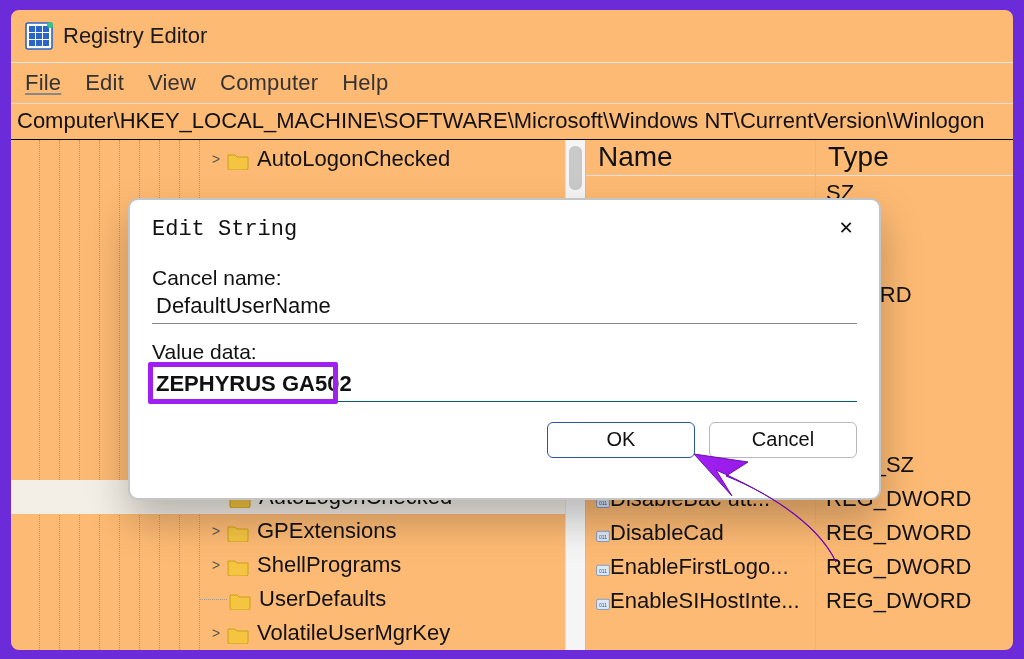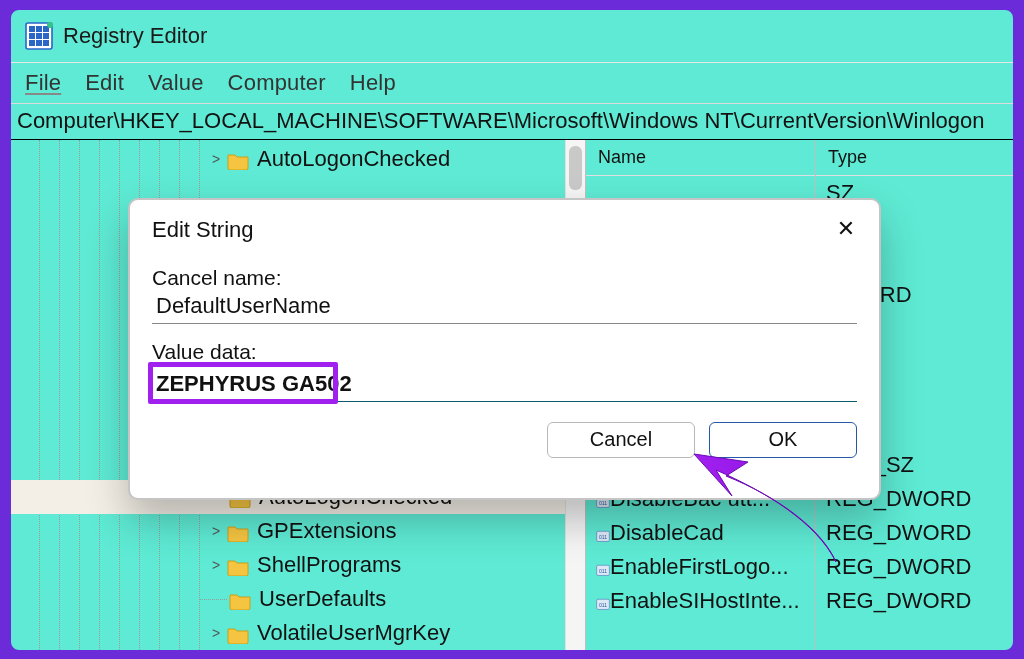--- a/index.html
+++ b/index.html
@@ -1,20 +1,20 @@
 <!DOCTYPE html>
 <html><head>
 <meta charset="utf-8">
 <style>
   * { box-sizing: border-box; margin: 0; padding: 0; }
   html, body { width: 1024px; height: 659px; overflow: hidden; font-family: "Segoe UI", Arial, sans-serif; }
   body { background: #6b2bd9; display: flex; align-items: center; justify-content: center; }
   .frame {
     width: 1010px; height: 648px;
-    border: 4px solid #6b2bd9; border-radius: 12px; background: #5eead4;
+    border: 4px solid #6b2bd9; border-radius: 12px; background: #fdba74;
     display: flex; flex-direction: column; position: relative; overflow: hidden;
   }
   
   .titlebar { display: flex; align-items: center; height: 52px; padding: 0 8px; }
   .appicon { width: 28px; height: 28px; margin: 0 10px 0 6px; display: flex; align-items: center; justify-content: center; }
   .title { font-size: 22px; color: #1a1a1a; }
   
   .menubar { display: flex; align-items: center; height: 42px; padding: 0 6px; border-top: 1px solid #e8e8e8; border-bottom: 1px solid #dcdcdc;}
   .menuitem { font-size: 22px; color: #333; padding: 4px 16px 4px 8px; letter-spacing: .2px; }
   .menuitem.first { text-decoration: underline; text-decoration-color: #888; text-underline-offset: 3px; }
@@ -37,31 +37,31 @@
   .expander { width: 14px; text-align: center; color: #555; margin-right: 4px; font-size: 14px; }
   .folder-icon { width: 22px; height: 18px; margin-right: 8px; }
   .row-label { white-space: nowrap; }
   .row.sel { background: #f3efe6; }
   .scrollbar-v { position: absolute; right: 0; top: 0; bottom: 0; width: 20px; background: #f5f5f5; border-left: 1px solid #e1e1e1; }
   .scrollbar-v .thumb { position: absolute; left: 3px; right: 3px; top: 6px; height: 44px; border-radius: 6px; background: #c9c9c9; }
   
   .col { display: flex; flex-direction: column; }
   .col.name { width: 230px; border-right: 1px solid #bfbfbf; }
   .col.type { flex: 1; }
-  .colhead { height: 36px; display: flex; align-items: center; padding: 0 12px; border-bottom: 1px solid #e0e0e0; font-size: 18px; color: #111; }
+  .colhead { height: 36px; display: flex; align-items: center; padding: 0 12px; border-bottom: 1px solid #e0e0e0; font-size: 28px; color: #111; }
   .cell { height: 34px; display: flex; align-items: center; padding: 0 10px; font-size: 22px; color: #111; white-space: nowrap; overflow: hidden; }
   .cell .regicon { width: 14px; height: 20px; margin-right: 0; flex: 0 0 auto; text-align: right; }
   
   .dialog {
     position: absolute; left: 117px; top: 188px; width: 753px; height: 302px;
     background: #fff; border: 2px solid #c5c5c5; border-radius: 10px;
     box-shadow: 0 20px 40px rgba(0,0,0,.25);
     display: flex; flex-direction: column; padding: 10px 22px 14px 22px;
   }
-  .dlg-title { display: flex; align-items: center; justify-content: space-between; height: 40px; }
+  .dlg-title { display: flex; align-items: center; justify-content: space-between; height: 40px; font-family: Liberation Mono, monospace; }
   .dlg-title-text { font-size: 22px; color: #111; }
   .dlg-close { width: 22px; height: 22px; font-size: 22px; line-height: 20px; color: #111; text-align: center; }
   .dlg-label { font-size: 21px; color: #111; margin-top: 16px; }
   .dlg-field { height: 34px; border: 0; border-bottom: 1px solid #888; font-size: 22px; color: #111; padding: 0 4px; width: 100%; background: transparent; }
   .dlg-field.data { border-bottom: 1px solid #0a5a6a; font-weight: bold; }
   .value-data-wrap { position: relative; margin-top: 4px; }
   .highlight-box { position: absolute; left: -4px; top: -6px; width: 190px; height: 42px; border: 5px solid #a020f0; border-radius: 2px; pointer-events: none; }
   .dlg-buttons { display: flex; justify-content: flex-end; gap: 14px; margin-top: 20px; }
   .btn { width: 148px; height: 36px; border-radius: 6px; border: 1px solid #b8b8b8; background: #fff; font-size: 20px; color: #111; display: flex; align-items: center; justify-content: center; }
   .btn.primary { border: 1.6px solid #2458a6; }
@@ -90,21 +90,21 @@
         </g>
         <circle cx="25" cy="3" r="3" fill="#36c28b"></circle>
       </svg>
     </span>
     <div class="title">Registry Editor</div>
   </div>
 
   <div class="menubar">
     <div class="menuitem first">File</div>
     <div class="menuitem">Edit</div>
-    <div class="menuitem">Value</div>
+    <div class="menuitem">View</div>
     <div class="menuitem">Computer</div>
     <div class="menuitem">Help</div>
   </div>
 
   <div class="addressbar">
     <div class="address">Computer\HKEY_LOCAL_MACHINE\SOFTWARE\Microsoft\Windows NT\CurrentVersion\Winlogon</div>
   </div>
 
   <div class="content">
 
@@ -278,22 +278,22 @@
       <div class="dlg-close">✕</div>
     </div>
     <div class="dlg-label">Cancel name:</div>
     <input class="dlg-field" readonly="" value="DefaultUserName" style="">
     <div class="dlg-label">Value data:</div>
     <div class="value-data-wrap">
       <input class="dlg-field data" value="ZEPHYRUS GA502" style="">
       <div class="highlight-box"></div>
     </div>
     <div class="dlg-buttons">
+      <button class="btn primary">OK</button>
       <button class="btn">Cancel</button>
-      <button class="btn primary">OK</button>
     </div>
   </div>
 
   <svg class="arrow" viewBox="0 0 200 120">
     <defs>
       <linearGradient id="g1" x1="0" y1="0" x2="1" y2="0">
         <stop offset="0" stop-color="#a020f0"></stop>
           <stop offset="1" stop-color="#8a10d8"></stop>
       </linearGradient>
     </defs>

